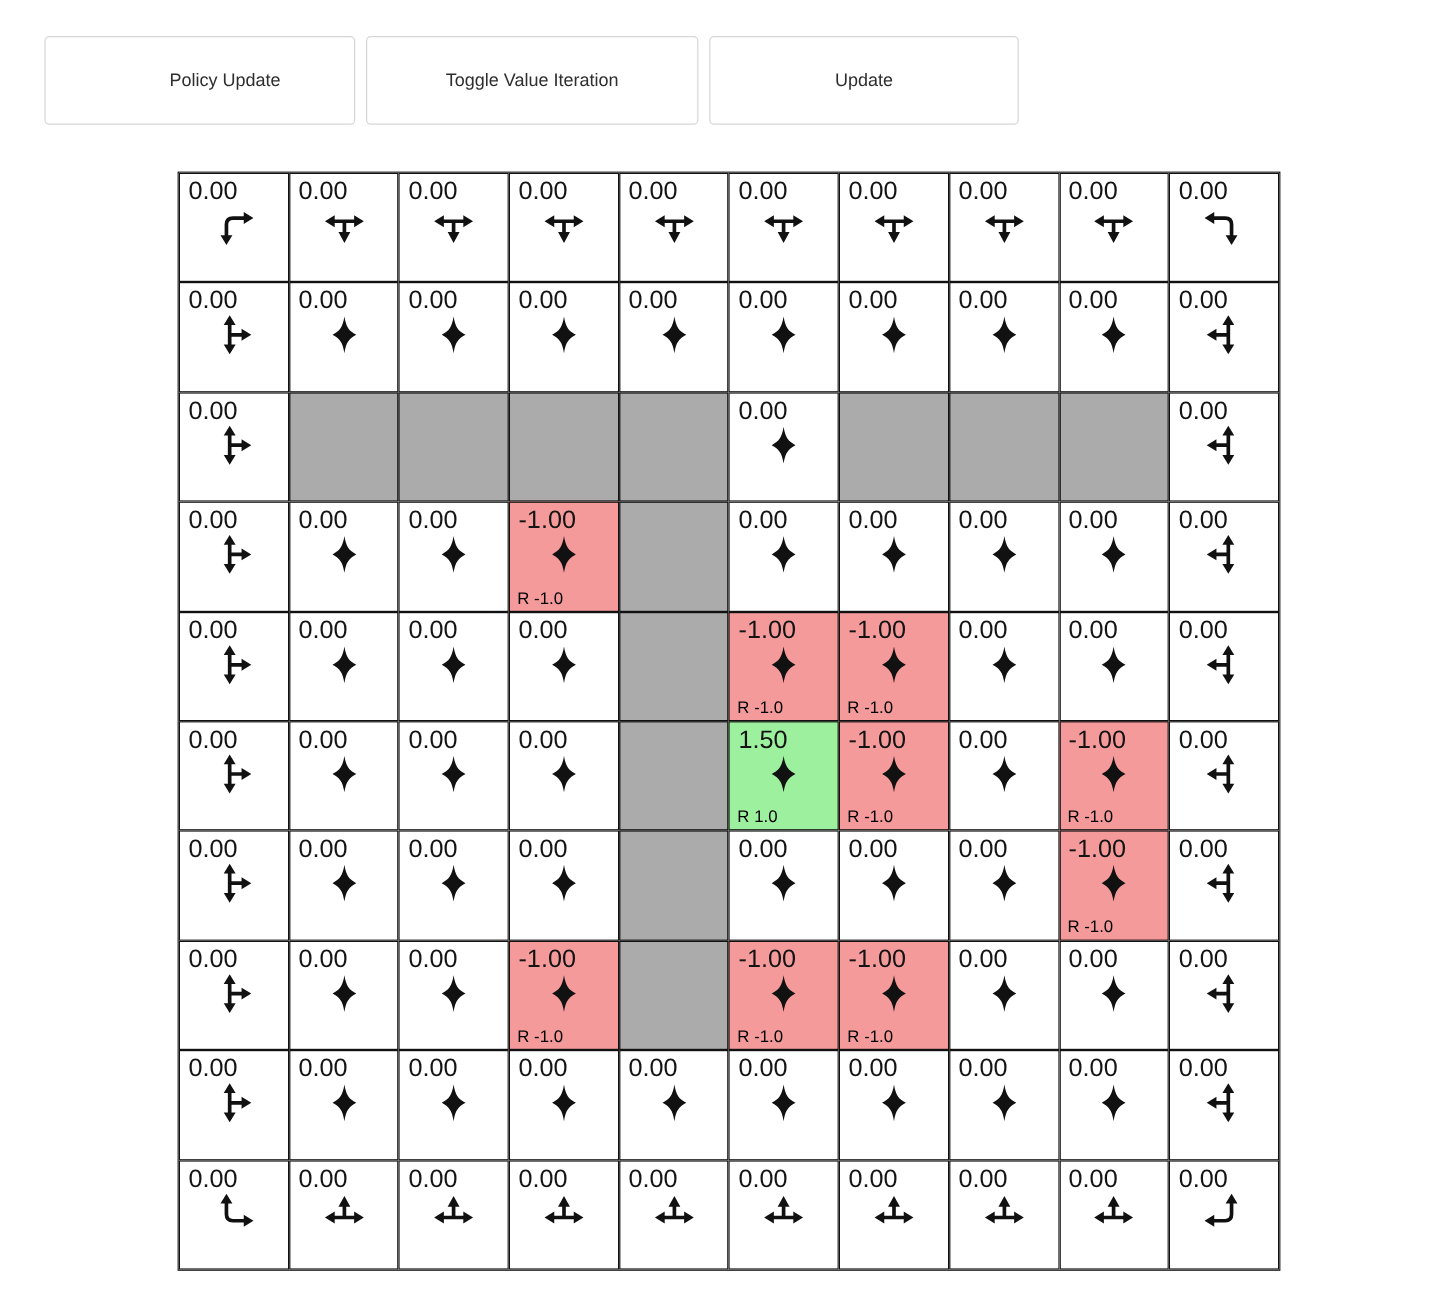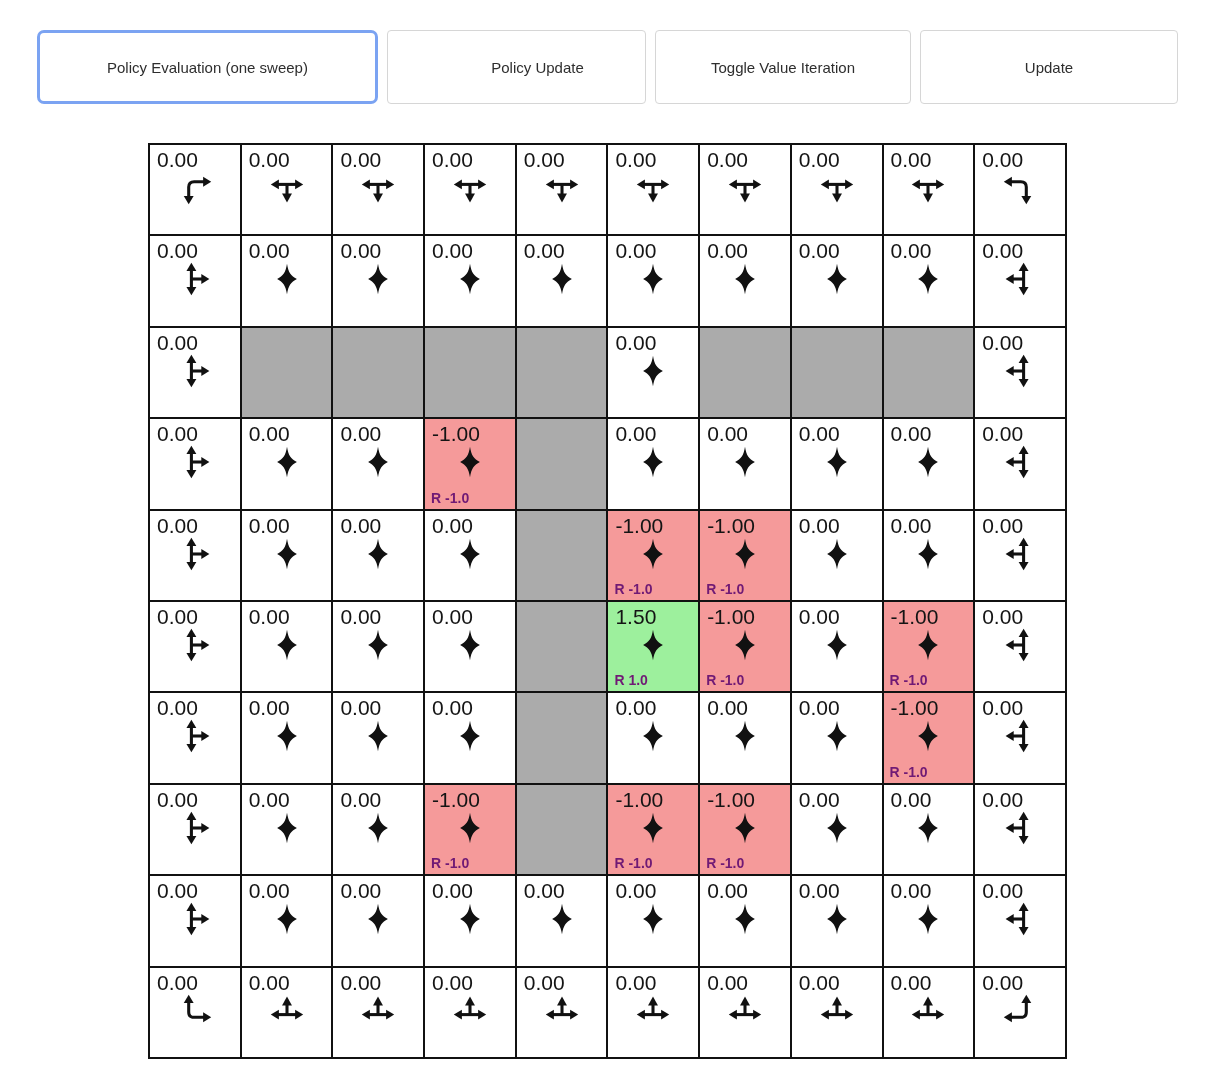--- a/index.html
+++ b/index.html
@@ -19,21 +19,21 @@
     display:flex;align-items:center;justify-content:center;
     font-size:15px;color:#2e2e2e;cursor:pointer;
     font-family:"Liberation Sans",sans-serif;
   }
   .btn.focused{
     border:3px solid var(--focus,#7ba3f2);
     border-radius:7px;
   }
   .btn.b1{width:341px;}
   .btn.b2{width:259px;padding-left:48px;}
-  .btn.b3{width:256px;}
+  .btn.b3{width:277px;}
   .btn.b4{width:258px;}
   
   .grid{
     position:absolute;left:148px;top:143px;
     display:grid;
     grid-template-columns:repeat(10,91.7px);
     grid-template-rows:repeat(10,91.4px);
     border:1px solid #111111;
     background:#ffffff;
   }
@@ -45,33 +45,32 @@
   }
   .cell.wall{background:var(--wall,#ababab);}
   .cell.neg{background:var(--neg,#f59a9a);}
   .cell.pos{background:var(--pos,#9df09d);}
   .cell .val{
     position:absolute;top:3px;left:7px;
     font-size:21px;font-weight:500;color:#141414;line-height:1.15;
   }
   .cell .rew{
     position:absolute;bottom:3px;left:6px;
-    font-size:14px;font-weight:700;color:#701a75;text-align:right;
+    font-size:14px;font-weight:400;color:#000000;text-align:right;
   }
   .cell .arr{
     position:absolute;left:50%;top:25px;transform:translateX(-50%);
     width:36px;height:36px;
   }
   .arr svg{display:block;width:36px;height:36px;}
 </style>
 </head>
 <body>
 
 <div class="toolbar">
-  <button class="btn b1 focused">Policy Evaluation (one sweep)</button>
   <button class="btn b2">Policy Update</button>
   <button class="btn b3">Toggle Value Iteration</button>
   <button class="btn b4">Update</button>
 </div>
 
 <div class="grid" id="grid">
     <div class="cell">
       <span class="val">0.00</span>
       <span class="arr">
         <svg viewBox="0 0 40 40" xmlns="http://www.w3.org/2000/svg">

